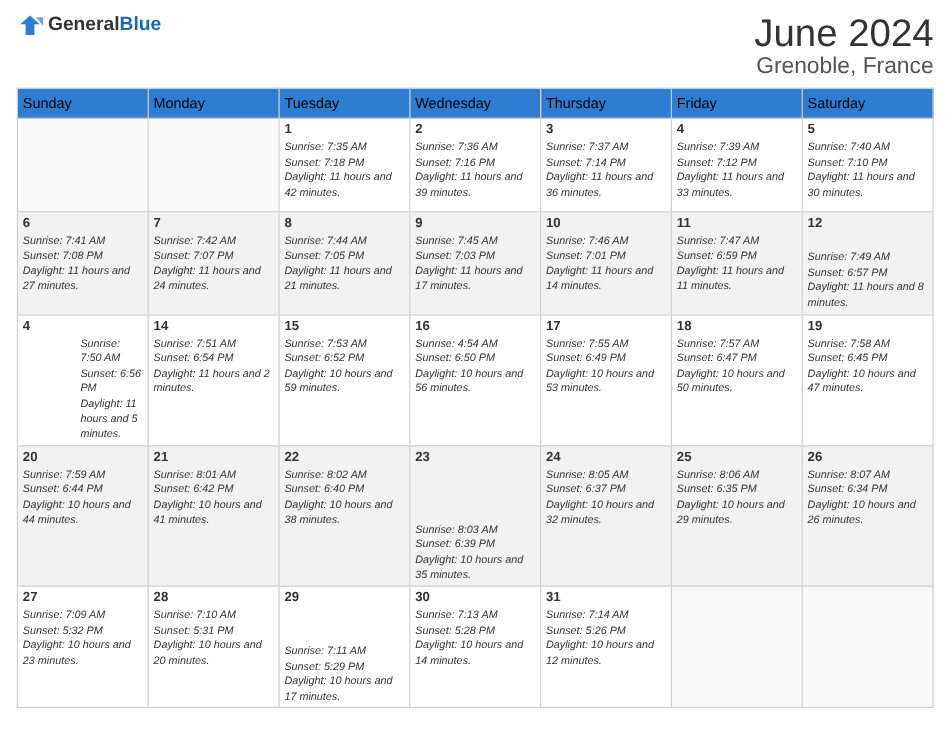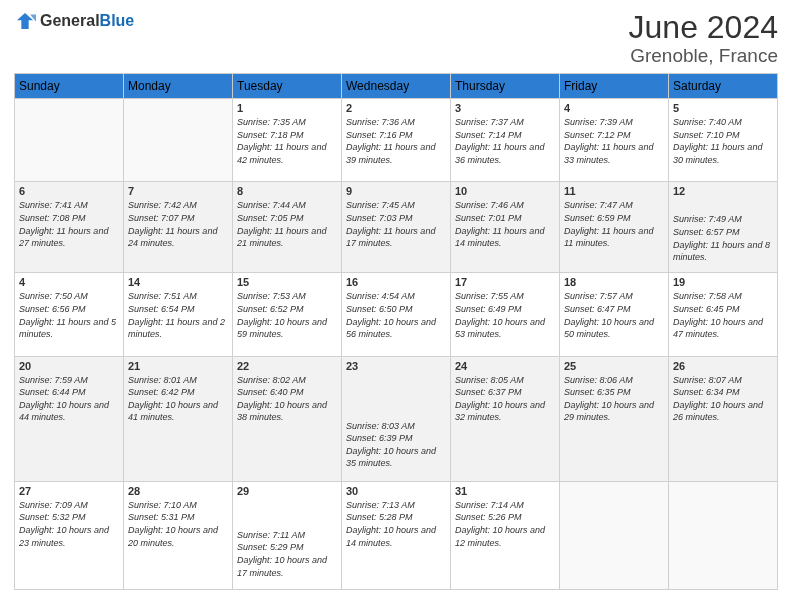--- a/index.html
+++ b/index.html
@@ -197,21 +197,21 @@
           <td>
             <span class="day-number">12</span>
             <div class="day-info" style="white-space: pre-line; margin-top: 16px;">Sunrise: 7:49 AM
 Sunset: 6:57 PM
 Daylight: 11 hours and 8 minutes.</div>
           </td>
         </tr>
         <tr>
           <td>
             <span class="day-number">4</span>
-            <div class="day-info" style="white-space: pre-line;">Sunrise: 7:50 AM
+            <div class="day-info" style="white-space: pre-line; margin-left: 48px;">Sunrise: 7:50 AM
 Sunset: 6:56 PM
 Daylight: 11 hours and 5 minutes.</div>
           </td>
           <td>
             <span class="day-number">14</span>
             <div class="day-info" style="white-space: pre-line;">Sunrise: 7:51 AM
 Sunset: 6:54 PM
 Daylight: 11 hours and 2 minutes.</div>
           </td>
           <td>

